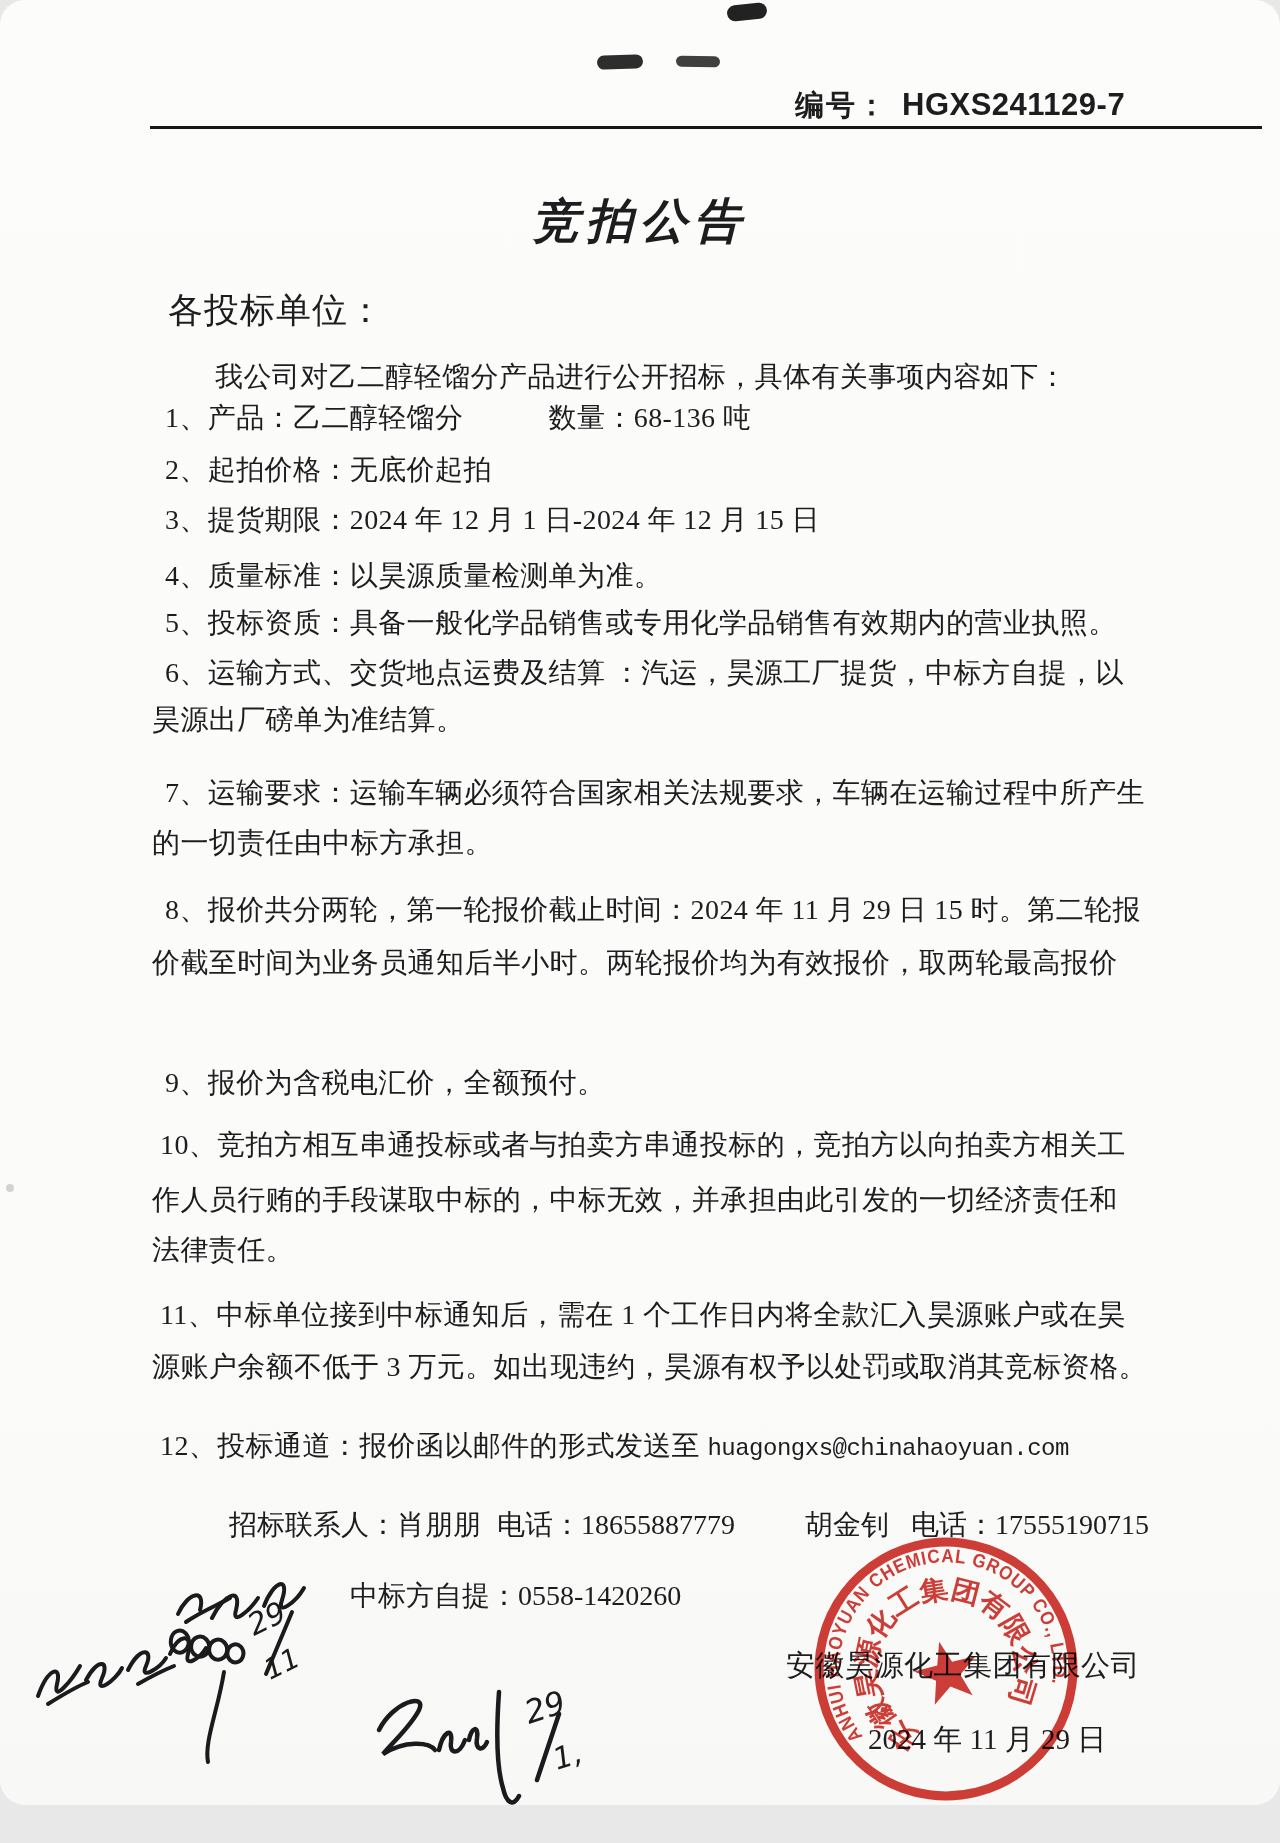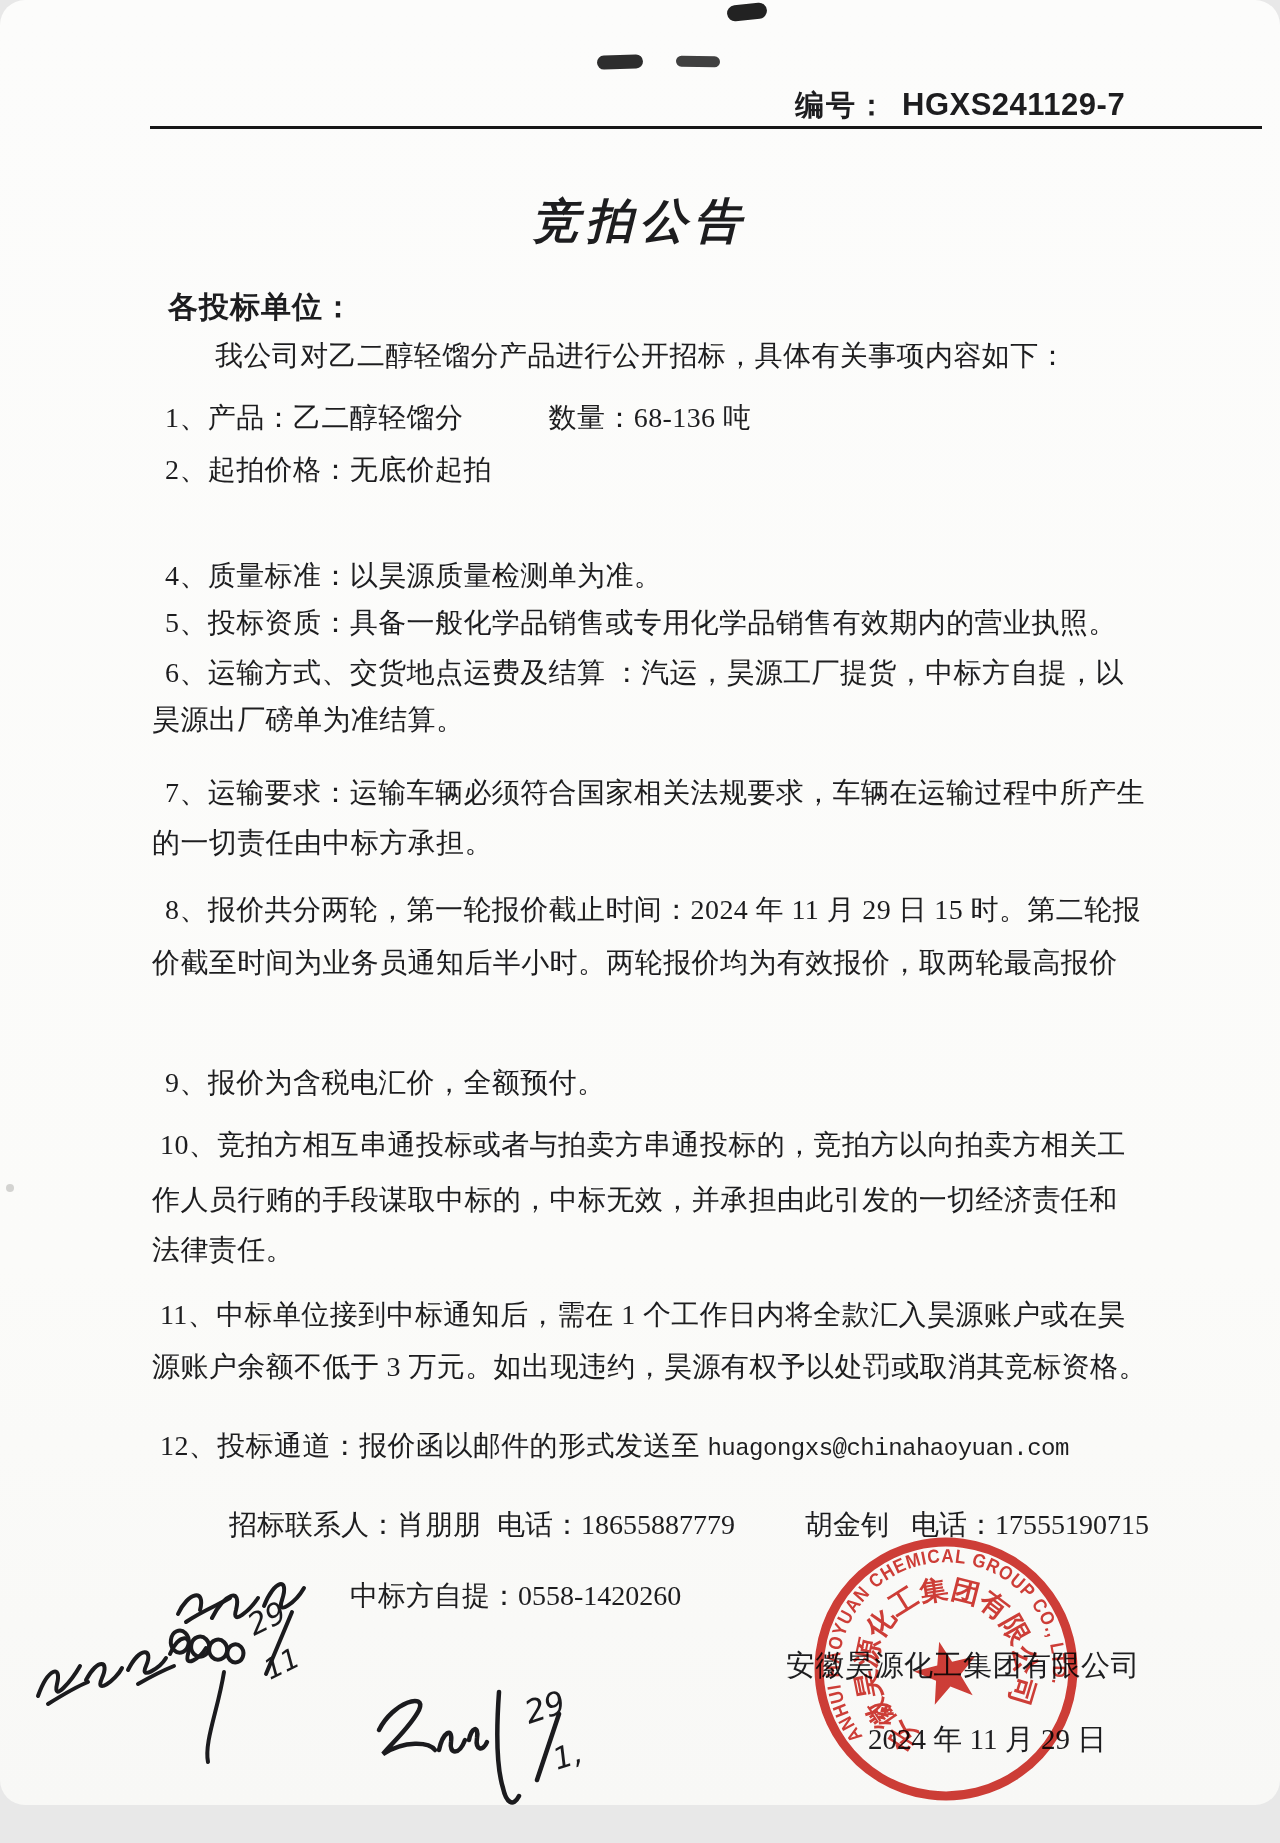--- a/index.html
+++ b/index.html
@@ -16,21 +16,21 @@
   .abs{position:absolute;}
   
   .docno-row{top:86px;left:795px;white-space:nowrap;}
   .docno-label{font-size:29px;font-weight:700;letter-spacing:2px;}
   .docno-value{font-family:"Liberation Sans","DejaVu Sans",sans-serif;
     font-size:31px;font-weight:800;margin-left:14px;letter-spacing:.5px;}
   .hrule{top:126px;left:150px;width:1112px;height:3px;background:#171717;}
   .doc-title{top:190px;left:0;width:1280px;text-align:center;
     font-size:47px;font-weight:900;letter-spacing:7px;
     font-family:"Liberation Serif","DejaVu Serif",serif;font-style:italic;}
-  .salutation{top:287px;left:168px;font-size:30px;letter-spacing:1px;font-weight:bold;}
+  .salutation{top:287px;left:168px;font-size:35px;letter-spacing:1px;}
   
   .bl{position:absolute;font-size:28px;line-height:36px;white-space:nowrap;letter-spacing:.4px;}
   .email{font-family:"Liberation Mono","DejaVu Sans Mono",monospace;font-size:24px;letter-spacing:-.5px;}
   
   .contacts{top:1506px;left:197px;font-size:28px;white-space:nowrap;margin-left:32px;}
   .gap1{margin-left:16px;} .gap2{margin-left:70px;} .gap3{margin-left:22px;}
   .office{top:1577px;left:350px;font-size:28px;white-space:nowrap;}
   .company{top:1646px;left:786px;font-size:29px;letter-spacing:.5px;white-space:nowrap;}
   .sign-date{top:1720px;left:868px;font-size:29px;white-space:nowrap;}
   
@@ -59,23 +59,24 @@
 
   <div class="abs docno-row">
     <span class="docno-label">编号：</span><span class="docno-value">HGXS241129-7</span>
   </div>
   <div class="abs hrule"></div>
 
   <div class="abs doc-title">竞拍公告</div>
 
   <div class="abs salutation">各投标单位：</div>
 
-  <div class="bl" style="top:338px;left:215px">我公司对乙二醇轻馏分产品进行公开招标，具体有关事项内容如下：</div>
+  <div class="bl" style="top:359px;left:215px">我公司对乙二醇轻馏分产品进行公开招标，具体有关事项内容如下：</div>
   <div class="bl" style="top:400px;left:165px">1、产品：乙二醇轻馏分　　　数量：68-136 吨</div>
   <div class="bl" style="top:452px;left:165px">2、起拍价格：无底价起拍</div>
+  <div class="bl" style="top:502px;left:165px">3、提货期限：2024 年 12 月 1 日-2024 年 12 月 15 日</div>
   <div class="bl" style="top:558px;left:165px">4、质量标准：以昊源质量检测单为准。</div>
   <div class="bl" style="top:605px;left:165px">5、投标资质：具备一般化学品销售或专用化学品销售有效期内的营业执照。</div>
   <div class="bl" style="top:655px;left:165px">6、运输方式、交货地点运费及结算 ：汽运，昊源工厂提货，中标方自提，以</div>
   <div class="bl" style="top:702px;left:152px">昊源出厂磅单为准结算。</div>
   <div class="bl" style="top:775px;left:165px">7、运输要求：运输车辆必须符合国家相关法规要求，车辆在运输过程中所产生</div>
   <div class="bl" style="top:825px;left:152px">的一切责任由中标方承担。</div>
   <div class="bl" style="top:892px;left:165px">8、报价共分两轮，第一轮报价截止时间：2024 年 11 月 29 日 15 时。第二轮报</div>
   <div class="bl" style="top:945px;left:152px">价截至时间为业务员通知后半小时。两轮报价均为有效报价，取两轮最高报价</div>
   <div class="bl" style="top:1065px;left:165px">9、报价为含税电汇价，全额预付。</div>
   <div class="bl" style="top:1127px;left:160px">10、竞拍方相互串通投标或者与拍卖方串通投标的，竞拍方以向拍卖方相关工</div>

